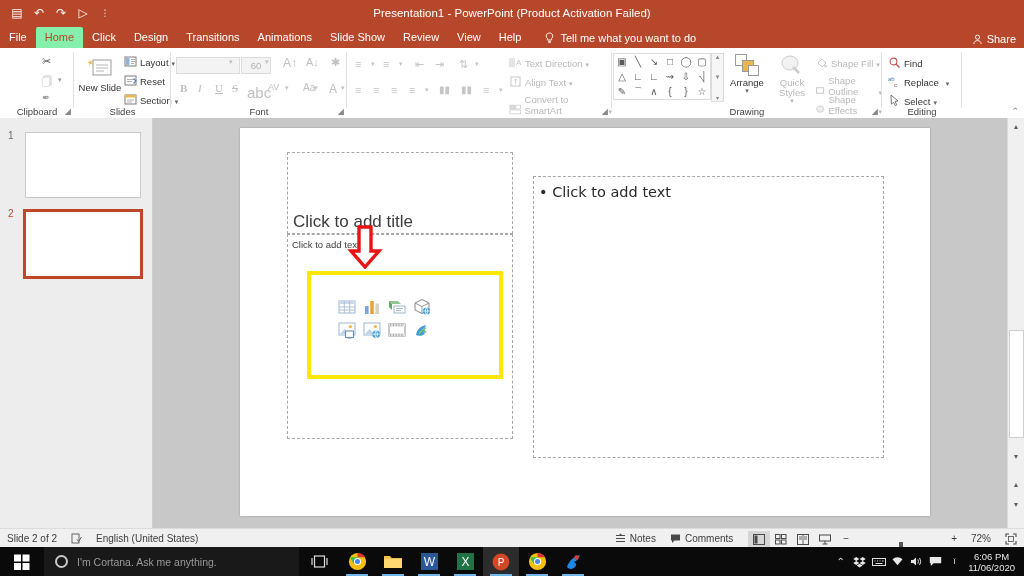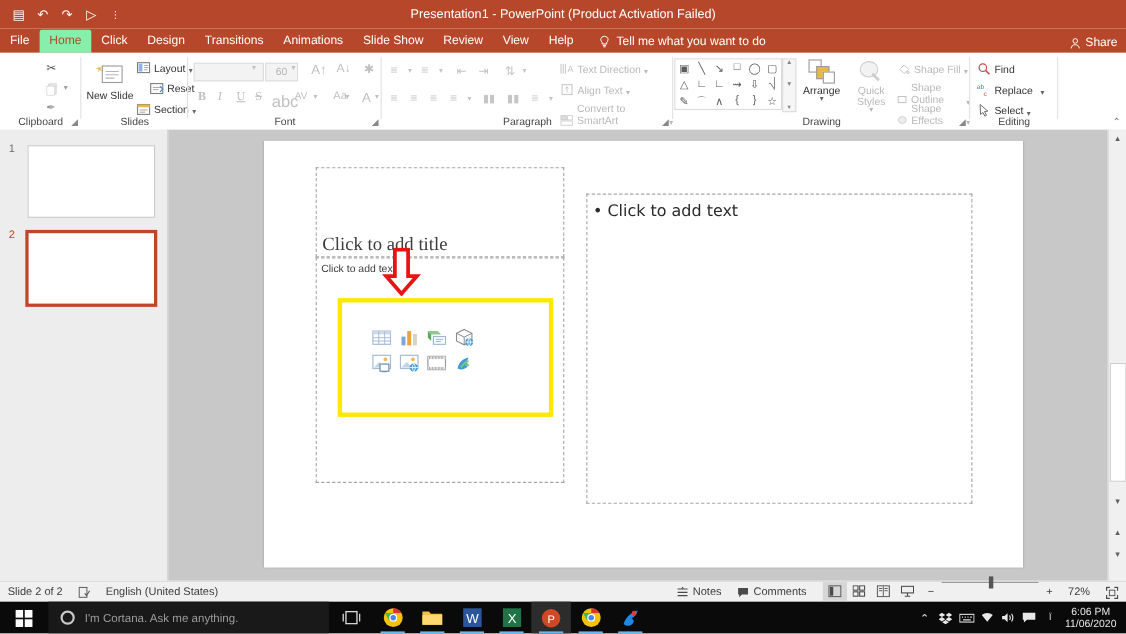--- a/index.html
+++ b/index.html
@@ -89,21 +89,21 @@
   .thumbnum{position:absolute;font-size:10px;color:#6b6b6b;}
   .thumbnum.sel{color:#c0462a;}
 
   
   .slidearea{position:absolute;left:153px;top:118px;width:855px;height:410px;background:#c8c8c8;}
   .slide{position:absolute;left:87px;top:10px;width:690px;height:388px;background:#fff;
          box-shadow:0 0 2px rgba(0,0,0,.25);}
   .ph{position:absolute;border:1px dashed #a6a6a6;box-sizing:border-box;}
   .ph-title{left:47px;top:24px;width:226px;height:82px;}
   .ph-title .cap{position:absolute;left:5px;bottom:1px;font-size:17px;color:#3c3c3c;
-                 font-family:Liberation Serif, serif;}
+                 font-family:Liberation Sans, sans-serif;}
   .ph-subtitle{left:47px;top:106px;width:226px;height:205px;}
   .ph-subtitle .cap{position:absolute;left:4px;top:4px;font-size:9.5px;color:#3c3c3c;}
   .ph-content{left:293px;top:48px;width:351px;height:282px;}
   .ph-content .cap{position:absolute;left:5px;top:7px;font-size:14.5px;color:#2a2a2a;
                    font-family:"DejaVu Sans",sans-serif;}
 
   .hilite{position:absolute;left:67px;top:143px;width:196px;height:108px;
           border:4px solid #ffe800;box-sizing:border-box;}
   .iconset{position:absolute;left:98px;top:170px;width:96px;}
   .iconrow{display:flex;gap:7px;margin-bottom:5px;}
@@ -113,21 +113,21 @@
 
   
   .vsb{position:absolute;right:0;top:118px;width:16px;height:410px;background:#f0f0f0;
        border-left:1px solid #dadada;}
   .vsb .arrow{position:absolute;left:0;width:16px;height:16px;display:flex;align-items:center;
               justify-content:center;font-size:7px;color:#606060;}
   .vsb .thumbv{position:absolute;left:1px;width:13px;background:#fff;border:1px solid #cfcfcf;}
 
   
   .status{position:absolute;left:0;top:528px;width:1024px;height:19px;background:#f0f0f0;
-          border-top:1px solid #dcdcdc;display:flex;align-items:flex-start;font-size:10px;color:#3c3c3c;}
+          border-top:1px solid #dcdcdc;display:flex;align-items:flex-end;font-size:10px;color:#3c3c3c;}
   .status .sitem{display:flex;align-items:center;gap:4px;padding:0 7px;height:19px;}
   .viewbtn{width:22px;height:17px;display:flex;align-items:center;justify-content:center;
            font-size:10px;color:#4a4a4a;}
   .viewbtn.active{background:#d6d6d6;}
   .zoomtrack{position:relative;width:88px;height:1px;background:#9a9a9a;}
   .zoomthumb{position:absolute;left:43px;top:-5px;width:4px;height:11px;background:#555;}
 
   
   .taskbar{position:absolute;left:0;top:547px;width:1024px;height:29px;background:#0a0a0a;
            display:flex;align-items:center;}
@@ -211,21 +211,21 @@
       </div>
       <div class="smrow" style="left:50px;top:7px">
         <svg class="ic" viewBox="0 0 13 13">
           <rect x="1" y="2" width="11" height="9" fill="#fff" stroke="#7d7d7d"></rect>
           <rect x="2" y="3" width="3.5" height="7" fill="#8eb4e3"></rect>
           <path d="M7 4.5h4M7 6.5h4M7 8.5h3" stroke="#9a9a9a" stroke-width=".8"></path>
         </svg>
         <span>Layout</span>
         <span style="font-size:7px;color:#666">▾</span>
       </div>
-      <div class="smrow" style="left:62px;top:26px">
+      <div class="smrow" style="left:50px;top:26px">
         <svg class="ic" viewBox="0 0 13 13">
           <rect x="1" y="2" width="11" height="9" fill="#fff" stroke="#7d7d7d"></rect>
           <path d="M3 5.5h7M3 7.5h5" stroke="#9a9a9a" stroke-width=".8"></path>
           <path d="M9.5 9.5l2.5-2.5-2.5-2.5" fill="none" stroke="#4a80c0" stroke-width="1.1"></path>
         </svg>
         <span>Reset</span>
       </div>
       <div class="smrow" style="left:50px;top:45px">
         <svg class="ic" viewBox="0 0 13 13">
           <rect x="1" y="2" width="11" height="9" fill="#fff" stroke="#7d7d7d"></rect>
@@ -304,21 +304,20 @@
       <div class="smrow gray" style="left:162px;top:46px;color:#b9b9b9">
         <svg class="ic" viewBox="0 0 13 13">
           <rect x="1" y="2" width="5" height="4" fill="#dcdcdc" stroke="#c4c4c4" stroke-width=".7"></rect>
           <rect x="7" y="2" width="5" height="4" fill="none" stroke="#c4c4c4" stroke-width=".7"></rect>
           <rect x="1" y="7" width="11" height="4" fill="none" stroke="#c4c4c4" stroke-width=".7"></rect>
         </svg>
         <span>Convert to SmartArt</span>
         <span style="font-size:7px">▾</span>
       </div>
 
-      <div class="grp-label">Paragraph</div>
       <div class="dialog-launcher" style="right:4px">◢</div>
       <div class="grp-sep" style="right:0"></div>
     </div>
 
     <div class="grp" style="left:612px;width:270px">
       <div class="shapes" style="left:1px;top:5px">
         <div>▣</div>
         <div>╲</div>
         <div>↘</div>
         <div>□</div>

